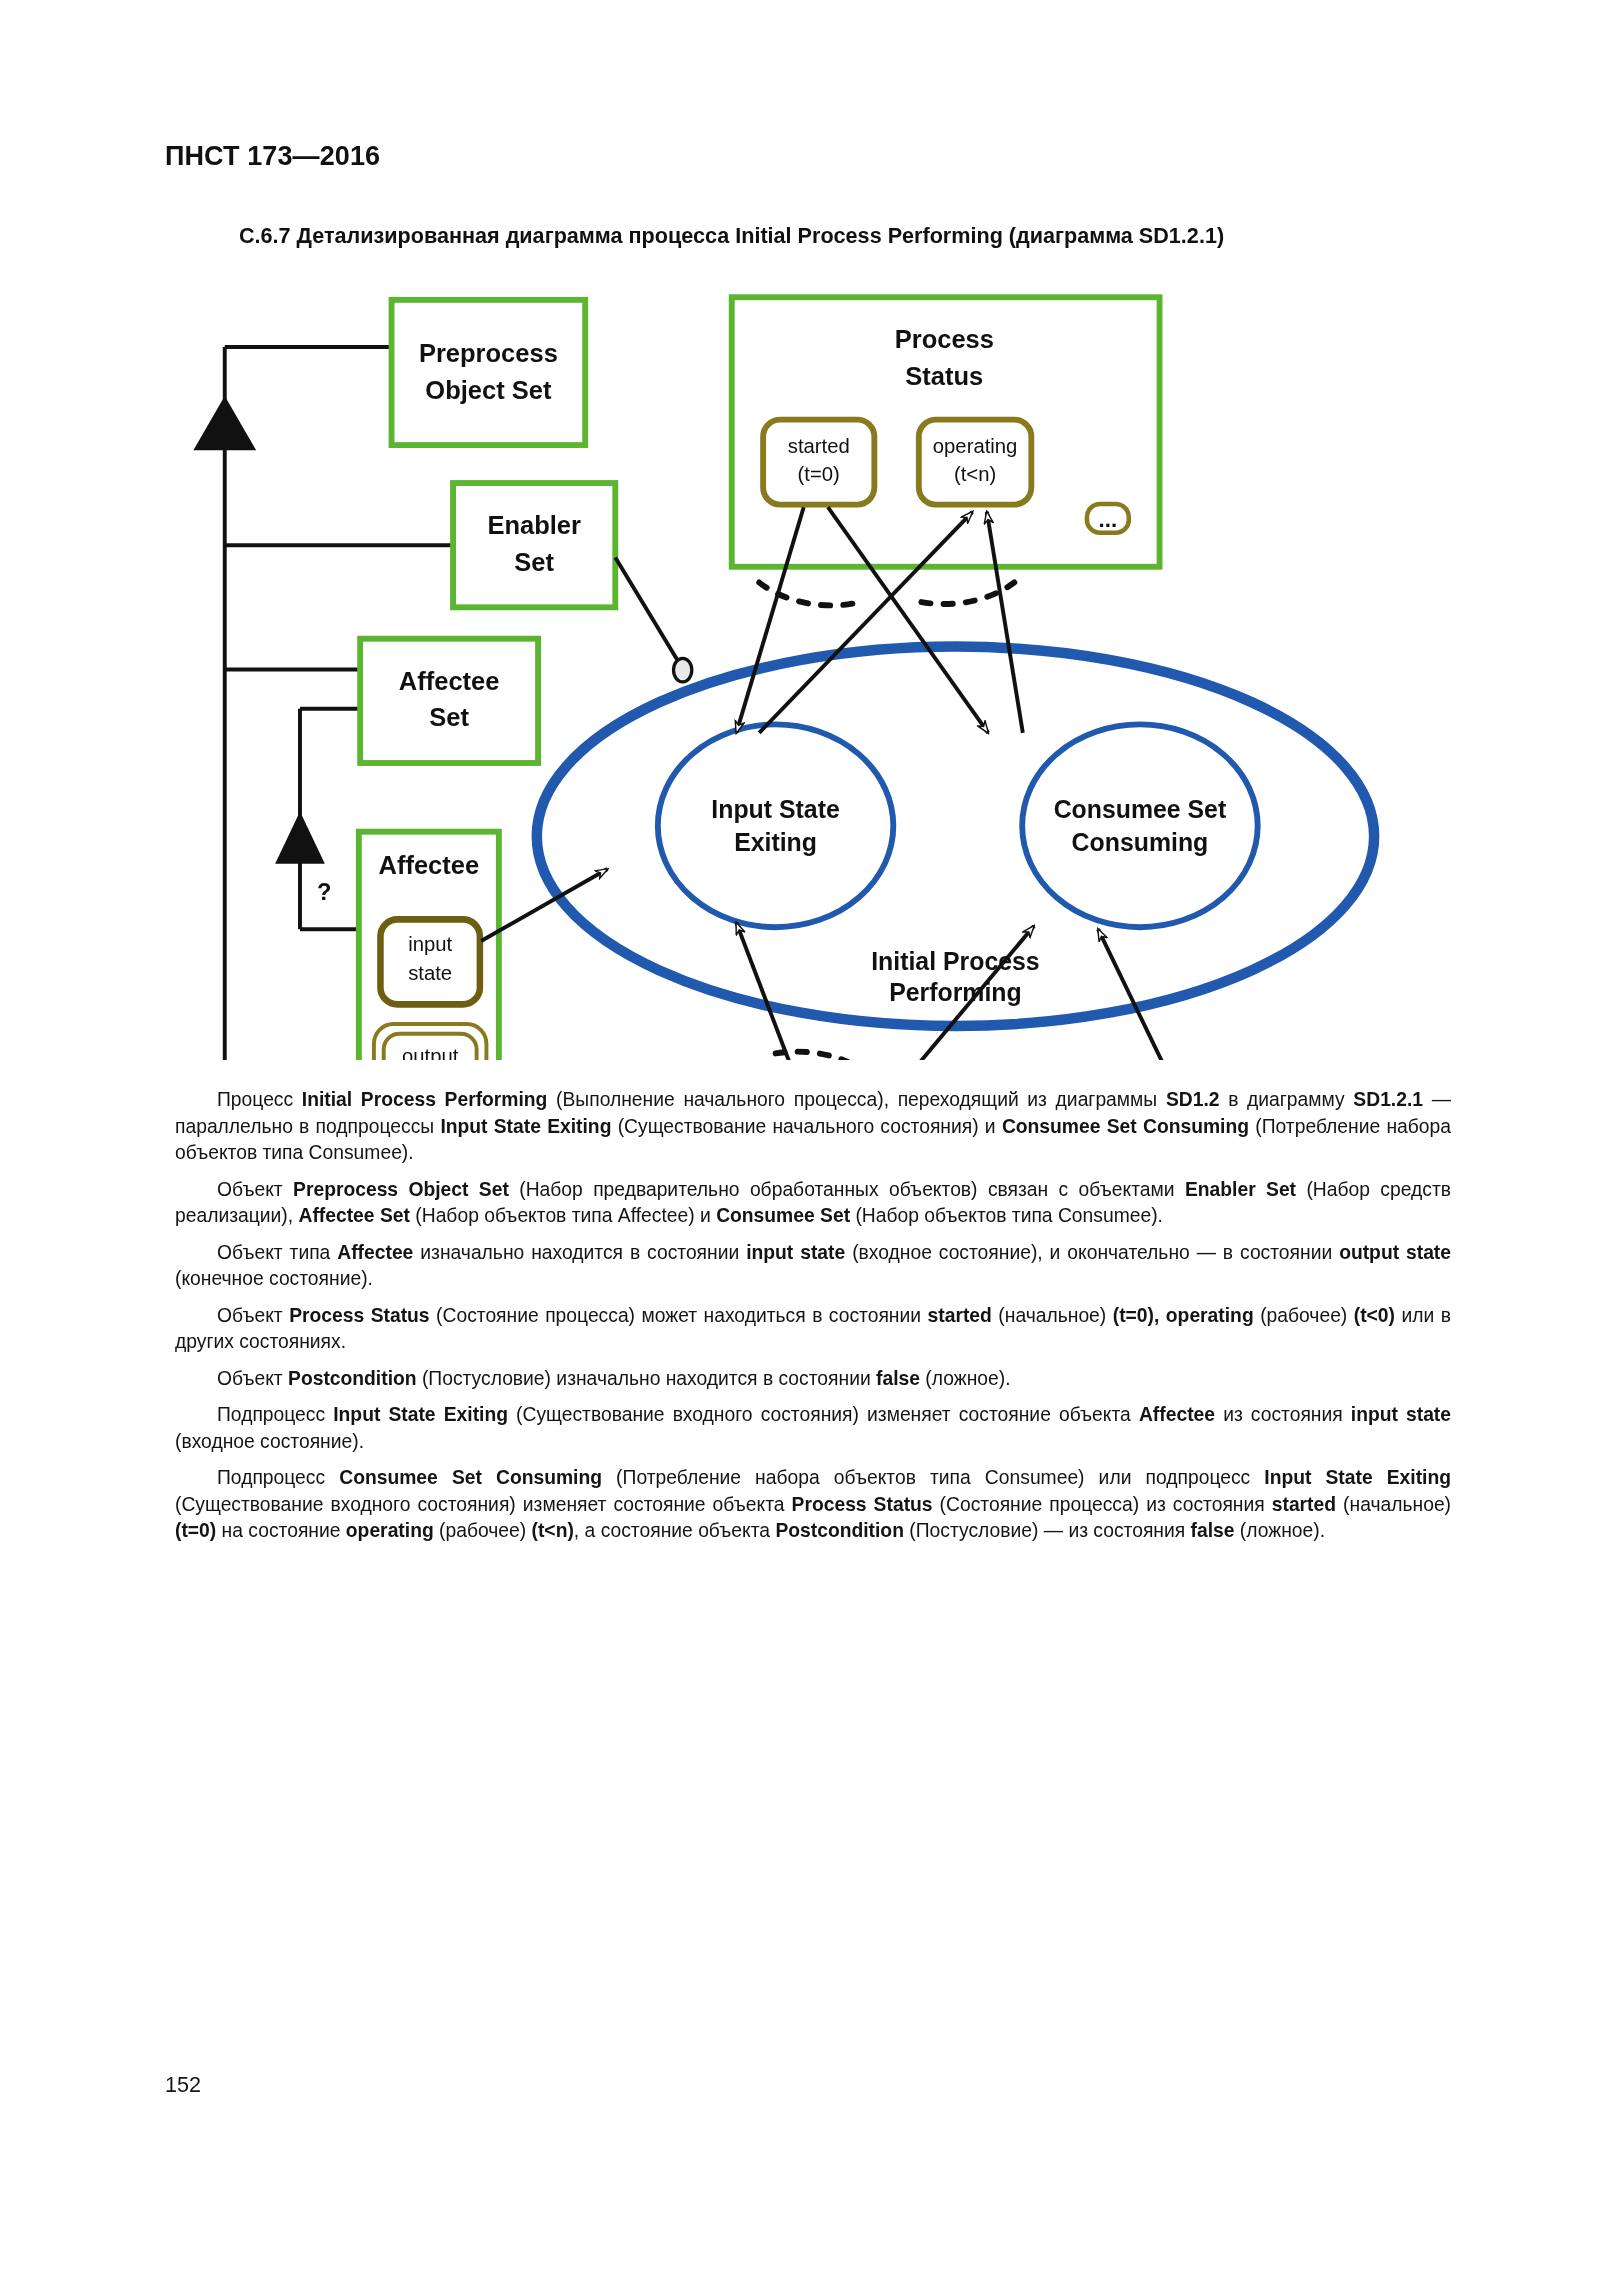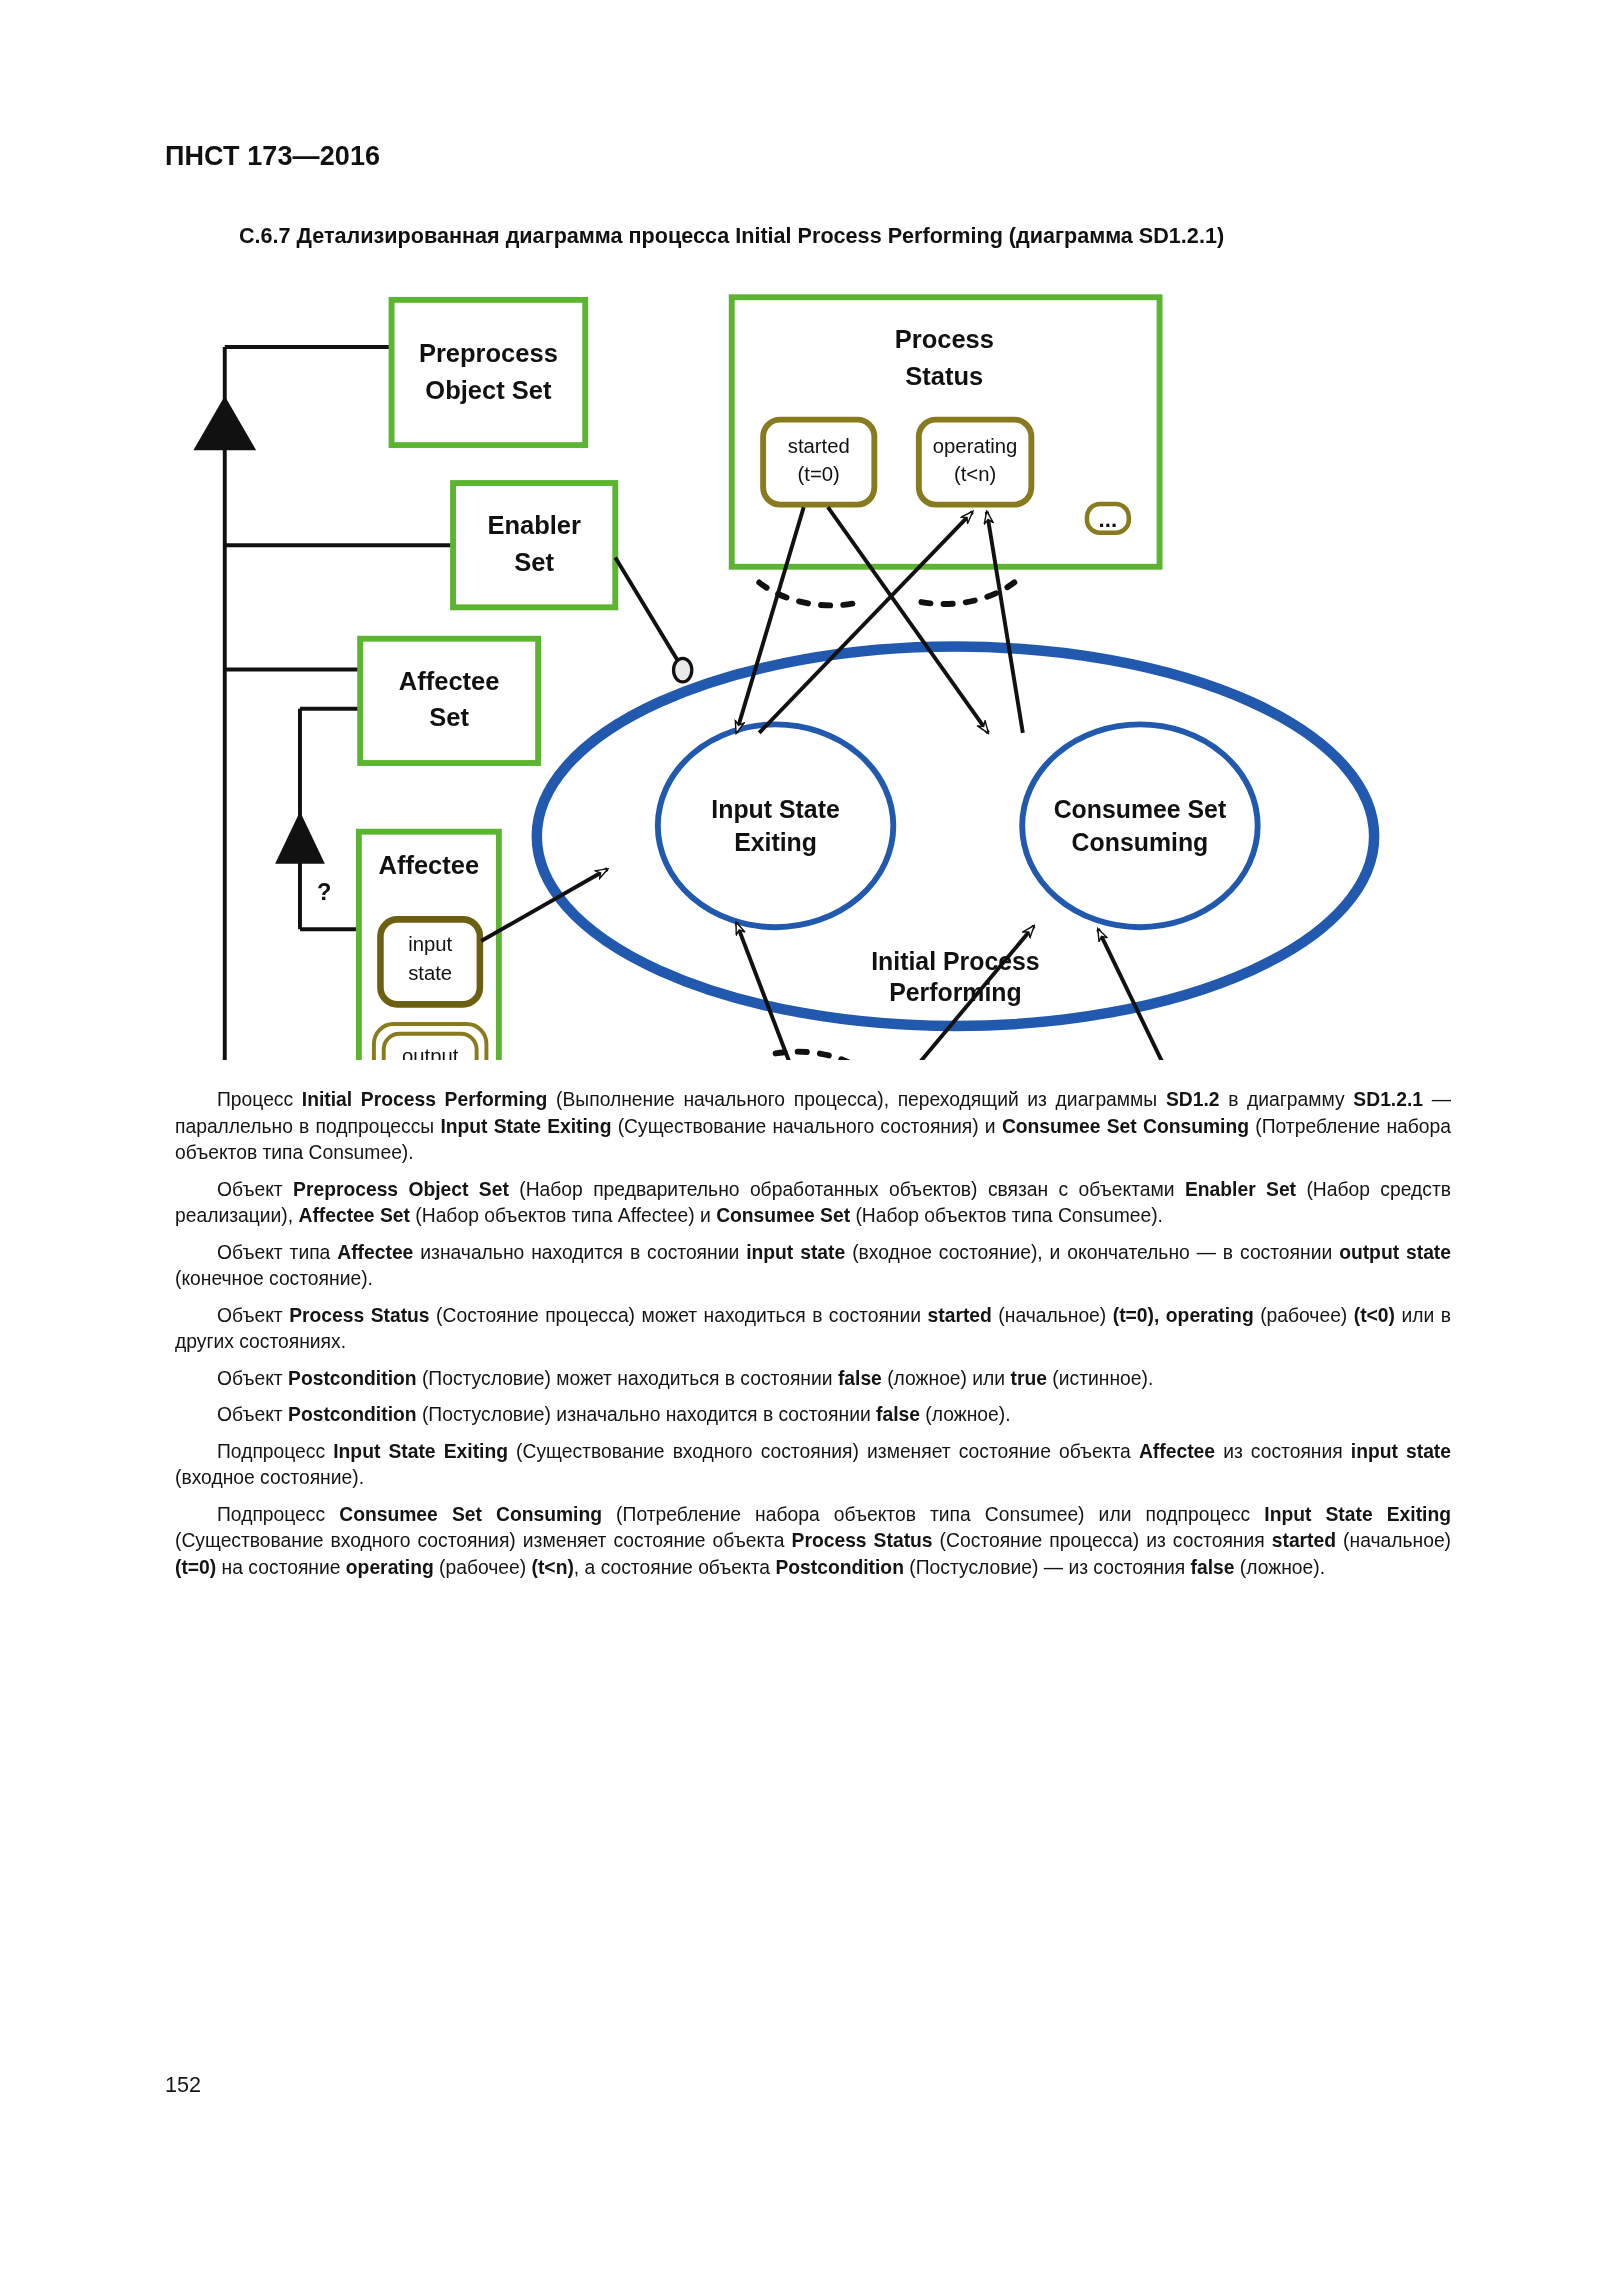--- a/index.html
+++ b/index.html
@@ -256,21 +256,20 @@
         <path d="M905,1190 A140,95 0 0 1 1050,1225"></path>
       </g>
     </svg>
   </div>
 
   <div class="body-text" id="body-text">
       <p><span>Процесс </span><b>Initial Process Performing</b><span> (Выполнение начального процесса), переходящий из диаграммы </span><b>SD1.2</b><span> в диаграмму </span><b>SD1.2.1</b><span> — параллельно в подпроцессы </span><b>Input State Exiting</b><span> (Существование начального состояния) и </span><b>Consumee Set Consuming</b><span> (Потребление набора объектов типа Consumee).</span></p>
       <p><span>Объект </span><b>Preprocess Object Set</b><span> (Набор предварительно обработанных объектов) связан с объектами </span><b>Enabler Set</b><span> (Набор средств реализации), </span><b>Affectee Set</b><span> (Набор объектов типа Affectee) и </span><b>Consumee Set</b><span> (Набор объектов типа Consumee).</span></p>
       <p><span>Объект типа </span><b>Affectee</b><span> изначально находится в состоянии </span><b>input state</b><span> (входное состояние), и окончательно — в состоянии </span><b>output state</b><span> (конечное состояние).</span></p>
       <p><span>Объект </span><b>Process Status</b><span> (Состояние процесса) может находиться в состоянии </span><b>started</b><span> (начальное) </span><b>(t=0), operating</b><span> (рабочее) </span><b>(t&lt;0)</b><span> или в других состояниях.</span></p>
-      <p><span>Объект </span><b>Postcondition</b><span> (Постусловие) может находиться в состоянии </span><b>false</b><span> (ложное) или </span><b>true</b><span> (истинное).</span></p>
       <p><span>Объект </span><b>Postcondition</b><span> (Постусловие) изначально находится в состоянии </span><b>false</b><span> (ложное).</span></p>
       <p><span>Подпроцесс </span><b>Input State Exiting</b><span> (Существование входного состояния) изменяет состояние объекта </span><b>Affectee</b><span> из состояния </span><b>input state</b><span> (входное состояние).</span></p>
       <p><span>Подпроцесс </span><b>Consumee Set Consuming</b><span> (Потребление набора объектов типа Consumee) или подпроцесс </span><b>Input State Exiting</b><span> (Существование входного состояния) изменяет состояние объекта </span><b>Process Status</b><span> (Состояние процесса) из состояния </span><b>started</b><span> (начальное) </span><b>(t=0)</b><span> на состояние </span><b>operating</b><span> (рабочее) </span><b>(t&lt;n)</b><span>, а состояние объекта </span><b>Postcondition</b><span> (Постусловие) — из состояния </span><b>false</b><span> (ложное).</span></p>
     </div>
 
 
   <div class="page-number">152</div>
 
 </div>
 

